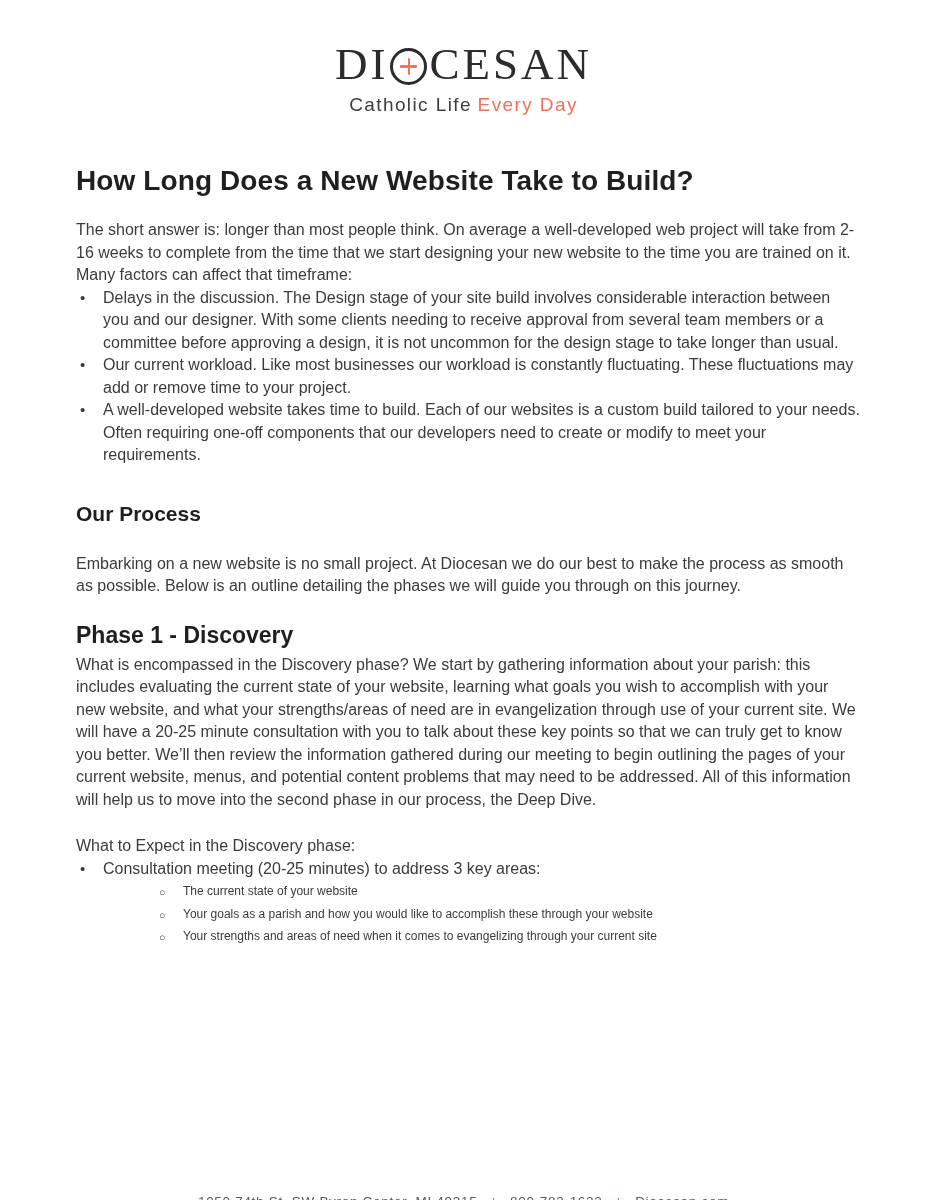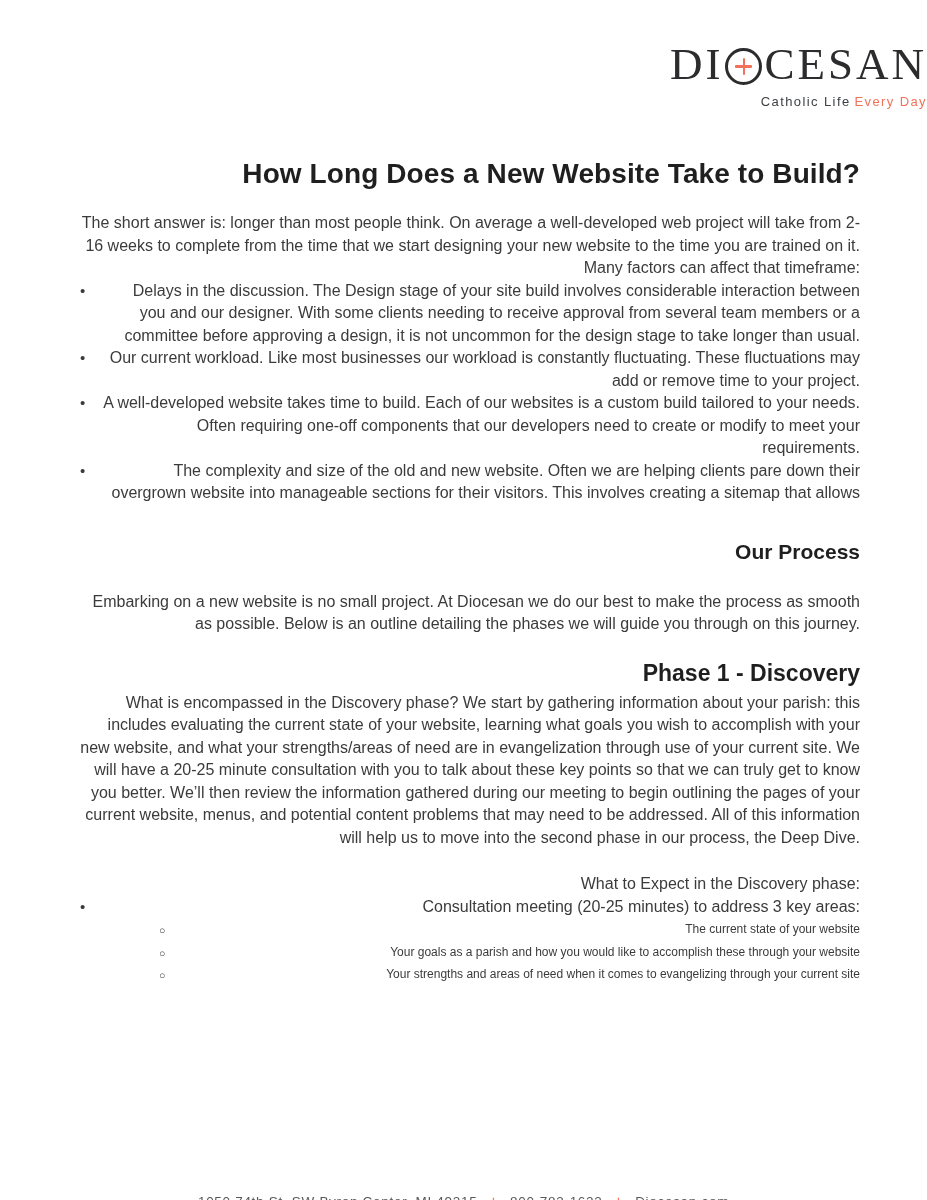--- a/index.html
+++ b/index.html
@@ -1,15 +1,15 @@
 <!DOCTYPE html>
 <html><head>
 <meta charset="utf-8">
 <style>
-  * { margin: 0; padding: 0; box-sizing: border-box; text-align: right; }
+  * { margin: 0; padding: 0; box-sizing: border-box; }
   html, body { background: #ffffff; }
   body {
     width: 927px; height: 1200px;
     font-family: "Liberation Sans", sans-serif;
     color: #3b3b3b;
     position: relative;
     overflow: hidden;
   }
   .sheet { position: relative; width: 927px; height: 1200px; background: #fff; }
 
@@ -30,21 +30,21 @@
     border-radius: 50%;
     position: relative;
     vertical-align: -6px;
     margin: 0 2px;
   }
   .logo-o .bar { position: absolute; background: #f2715a; border-radius: 1px; }
   .logo-o .bar.h { width: 17px; height: 2.4px; left: 7px; top: 14.3px; }
   .logo-o .bar.v { width: 2.4px; height: 17px; left: 14.3px; top: 7px; }
   .tagline {
     margin-top: 7px;
-    font-size: 13px;
+    font-size: 19px;
     letter-spacing: 1.4px;
     color: #3c3e42;
   }
   .tagline .accent { color: #f2715a; margin-left: 0.3em; }
 
   
   .content { margin: 0 67px 0 76px; }
   h1.article-title {
     margin-top: 49px;
     font-size: 28px;
@@ -133,21 +133,20 @@
   <main class="content">
 
     <h1 class="article-title">How Long Does a New Website Take to Build?</h1>
 
     <p class="intro">The short answer is: longer than most people think. On average a well-developed web project will take from 2-16 weeks to complete from the time that we start designing your new website to the time you are trained on it. Many factors can affect that timeframe:</p>
 
     <ul class="l1">
       <li>Delays in the discussion. The Design stage of your site build involves considerable interaction between you and our designer. With some clients needing to receive approval from several team members or a committee before approving a design, it is not uncommon for the design stage to take longer than usual.</li>
       <li>Our current workload. Like most businesses our workload is constantly fluctuating. These fluctuations may add or remove time to your project.</li>
       <li>A well-developed website takes time to build. Each of our websites is a custom build tailored to your needs. Often requiring one-off components that our developers need to create or modify to meet your requirements.</li>
-      <li>The complexity and size of the old and new website. Often we are helping clients pare down their overgrown website into manageable sections for their visitors. This involves creating a sitemap that allows</li>
     </ul>
 
     <h2 class="section-title">Our Process</h2>
 
     <p class="process-intro">Embarking on a new website is no small project. At Diocesan we do our best to make the process as smooth as possible. Below is an outline detailing the phases we will guide you through on this journey.</p>
 
     <h3 class="phase-title">Phase 1 - Discovery</h3>
 
     <p class="phase-body">What is encompassed in the Discovery phase? We start by gathering information about your parish: this includes evaluating the current state of your website, learning what goals you wish to accomplish with your new website, and what your strengths/areas of need are in evangelization through use of your current site. We will have a 20-25 minute consultation with you to talk about these key points so that we can truly get to know you better. We’ll then review the information gathered during our meeting to begin outlining the pages of your current website, menus, and potential content problems that may need to be addressed. All of this information will help us to move into the second phase in our process, the Deep Dive.</p>
 

